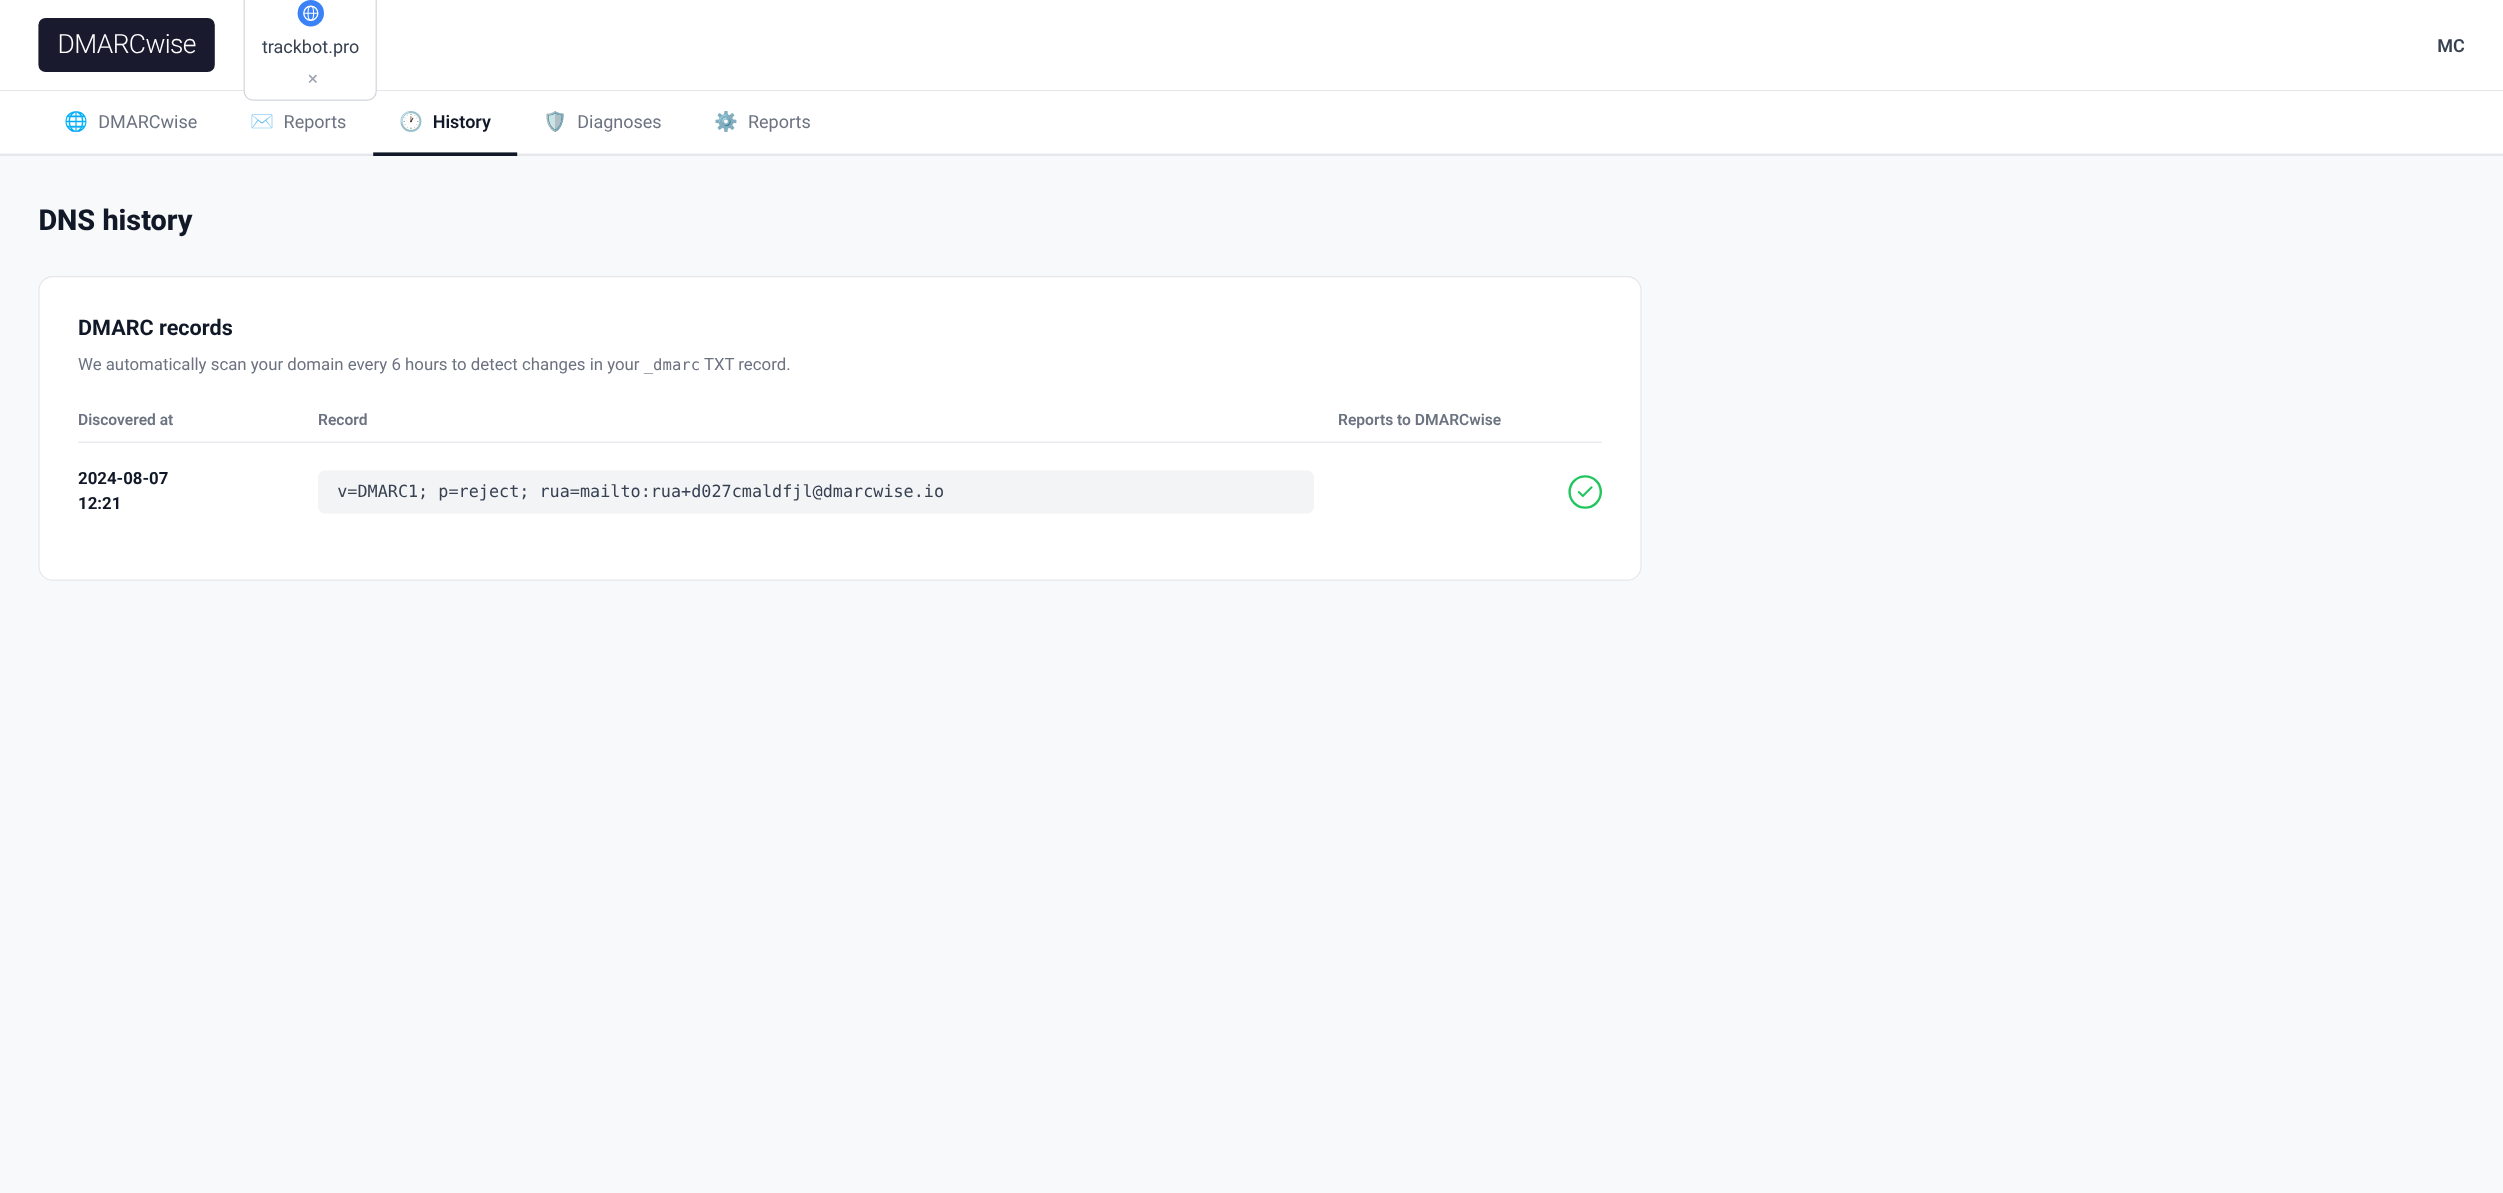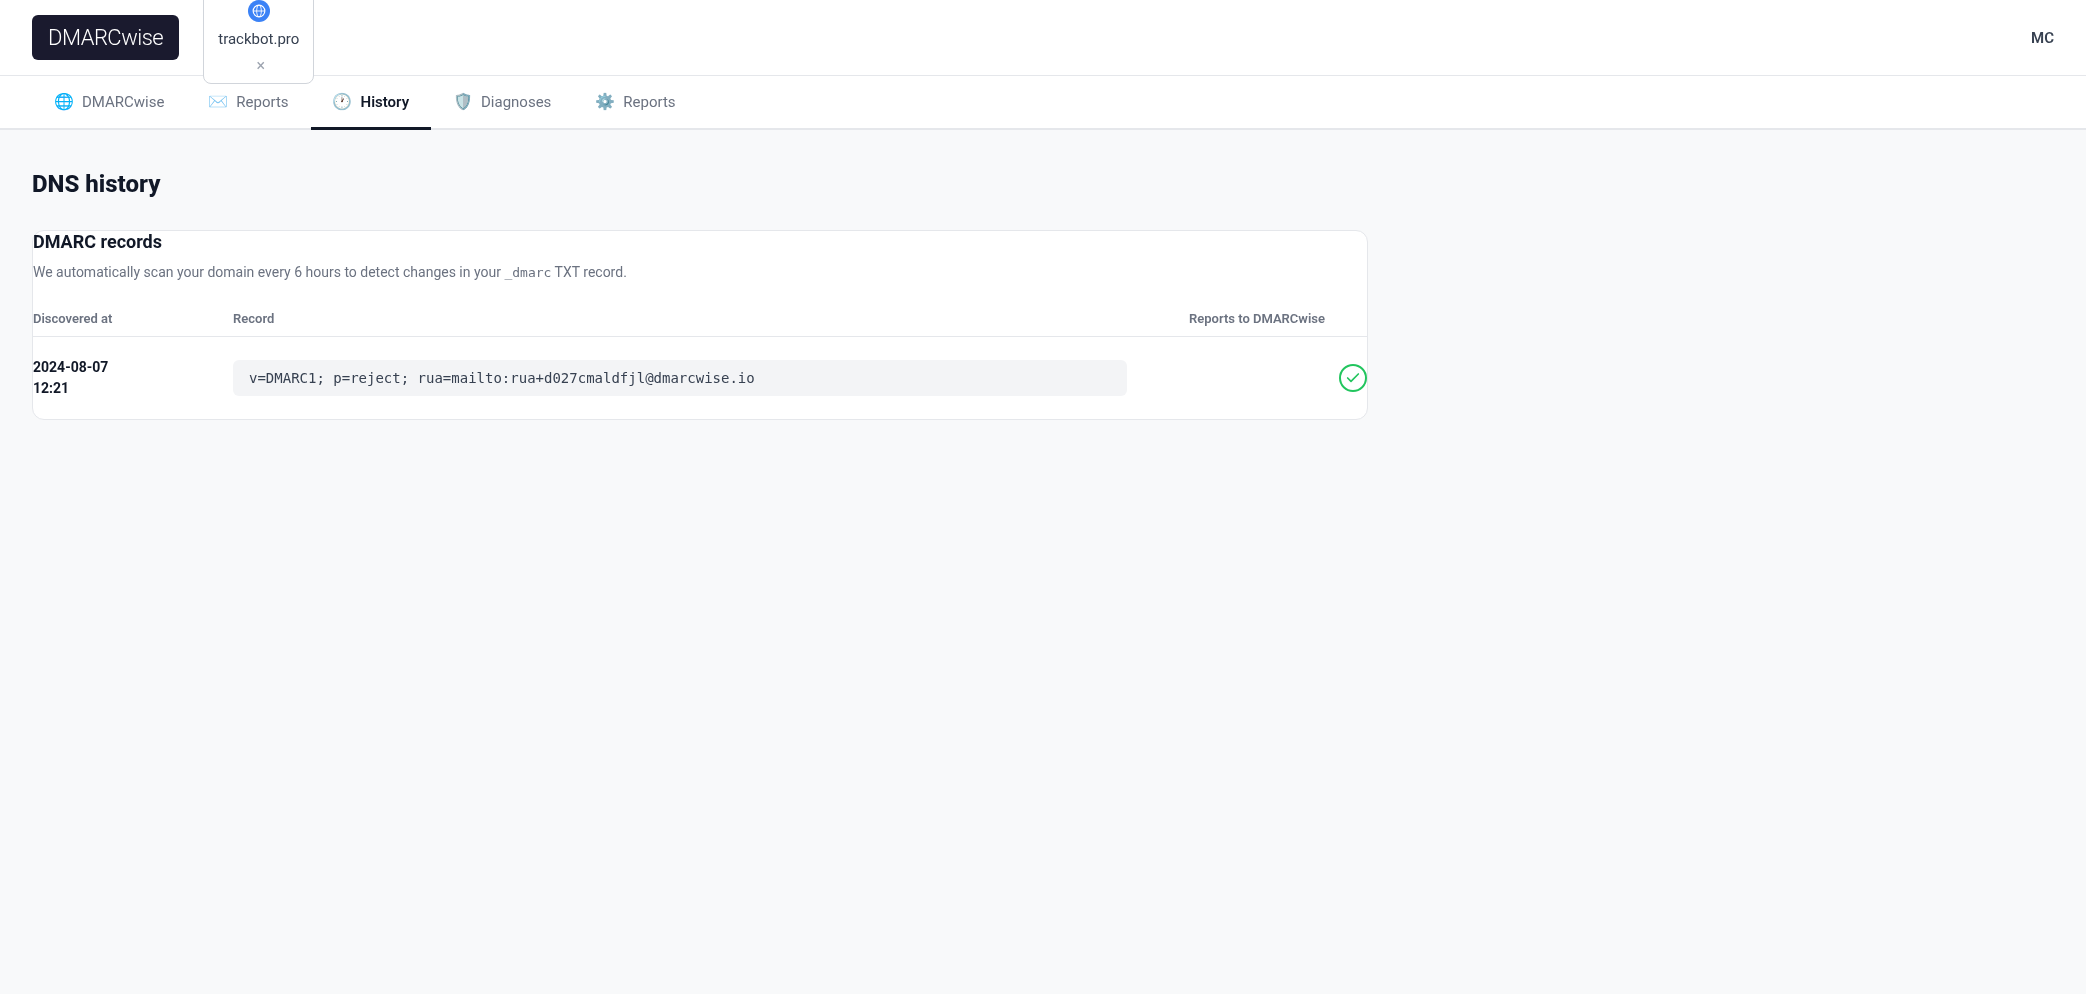--- a/index.html
+++ b/index.html
@@ -129,20 +129,21 @@
       font-weight: 800;
       color: #111827;
       margin-bottom: 32px;
     }
 
     
     .card {
       background: #ffffff;
       border: 1px solid #e5e7eb;
       border-radius: 12px;
+      padding: 32px;
     }
 
     .card-title {
       font-size: 18px;
       font-weight: 700;
       color: #111827;
       margin-bottom: 10px;
     }
 
     .card-description {
@@ -167,21 +168,21 @@
     }
 
     .table-header-cell {
       font-size: 13px;
       font-weight: 600;
       color: #6b7280;
       text-transform: none;
     }
 
     .table-header-cell:last-child {
-      text-align: center;
+      text-align: left;
     }
 
     .table-row {
       display: grid;
       grid-template-columns: 200px 1fr 220px;
       align-items: center;
       padding: 20px 0;
       border-bottom: 1px solid #f3f4f6;
     }
 

